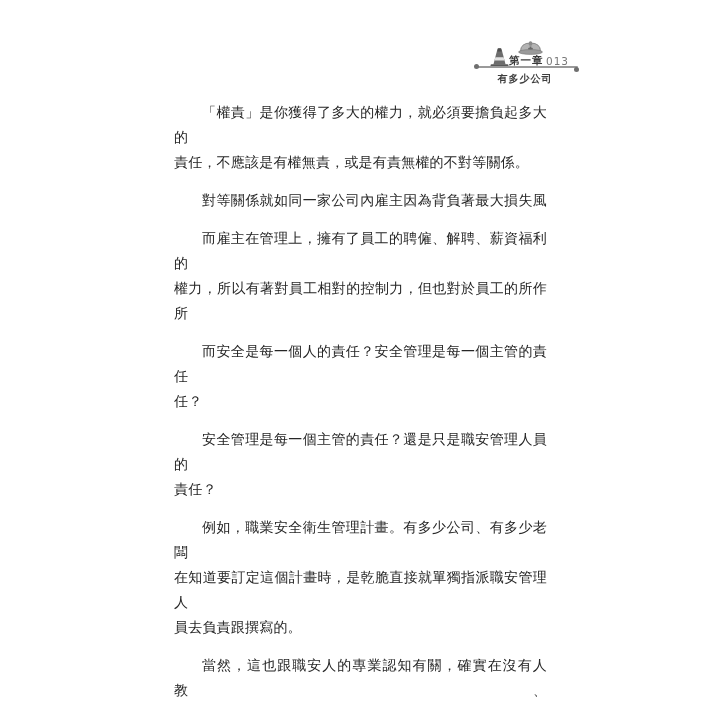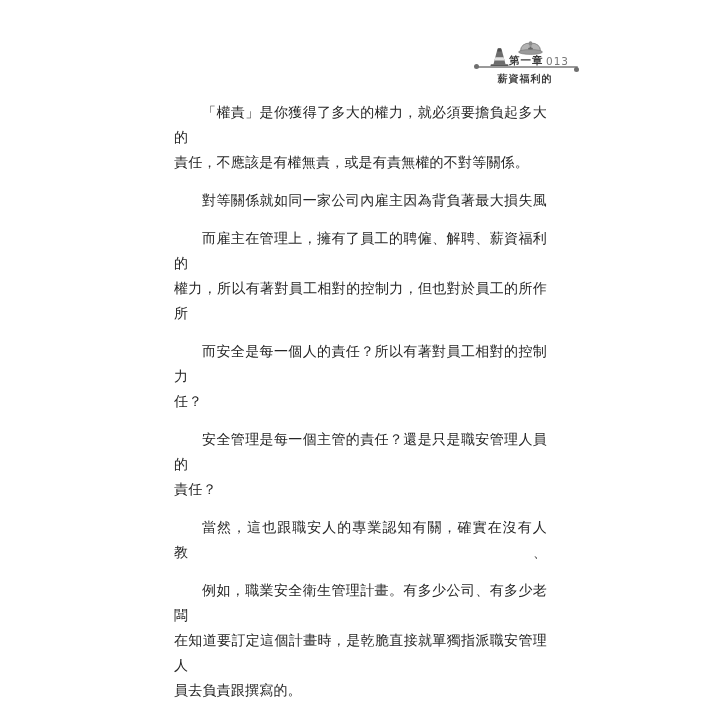--- a/index.html
+++ b/index.html
@@ -139,46 +139,46 @@
         <ellipse cx="12.5" cy="11" rx="12" ry="2.4" fill="#9a9a9a" stroke="#767676" stroke-width="0.6"></ellipse>
       </svg>
     </span>
 
     <div class="header-rule"></div>
     <span class="rule-dot left"></span>
     <span class="rule-dot right"></span>
 
     <span class="chapter-label">第一章</span>
     <span class="page-number">013</span>
-    <div class="section-title">薪資福利的</div>
+    <div class="section-title">有多少公司</div>
   </div>
 
   <div class="body-text">
       <div class="para">
         <div class="line first">「權責」是你獲得了多大的權力，就必須要擔負起多大的</div>
         <div class="line last">責任，不應該是有權無責，或是有責無權的不對等關係。</div>
       </div>
       <div class="para">
         <div class="line first">對等關係就如同一家公司內雇主因為背負著最大損失風</div>
       </div>
       <div class="para">
         <div class="line first">而雇主在管理上，擁有了員工的聘僱、解聘、薪資福利的</div>
         <div class="line">權力，所以有著對員工相對的控制力，但也對於員工的所作所</div>
       </div>
       <div class="para">
-        <div class="line first">而安全是每一個人的責任？所以有著對員工相對的控制力</div>
+        <div class="line first">而安全是每一個人的責任？安全管理是每一個主管的責任</div>
         <div class="line last">任？</div>
       </div>
       <div class="para">
         <div class="line first">安全管理是每一個主管的責任？還是只是職安管理人員的</div>
         <div class="line last">責任？</div>
       </div>
       <div class="para">
-        <div class="line first">當然，這也跟職安人的專業認知有關，確實在沒有人教、</div>
-      </div>
-      <div class="para">
         <div class="line first">例如，職業安全衛生管理計畫。有多少公司、有多少老闆</div>
         <div class="line">在知道要訂定這個計畫時，是乾脆直接就單獨指派職安管理人</div>
         <div class="line last">員去負責跟撰寫的。</div>
+      </div>
+      <div class="para">
+        <div class="line first">當然，這也跟職安人的專業認知有關，確實在沒有人教、</div>
       </div>
     </div>
 
 </div>
 
 </body></html>

